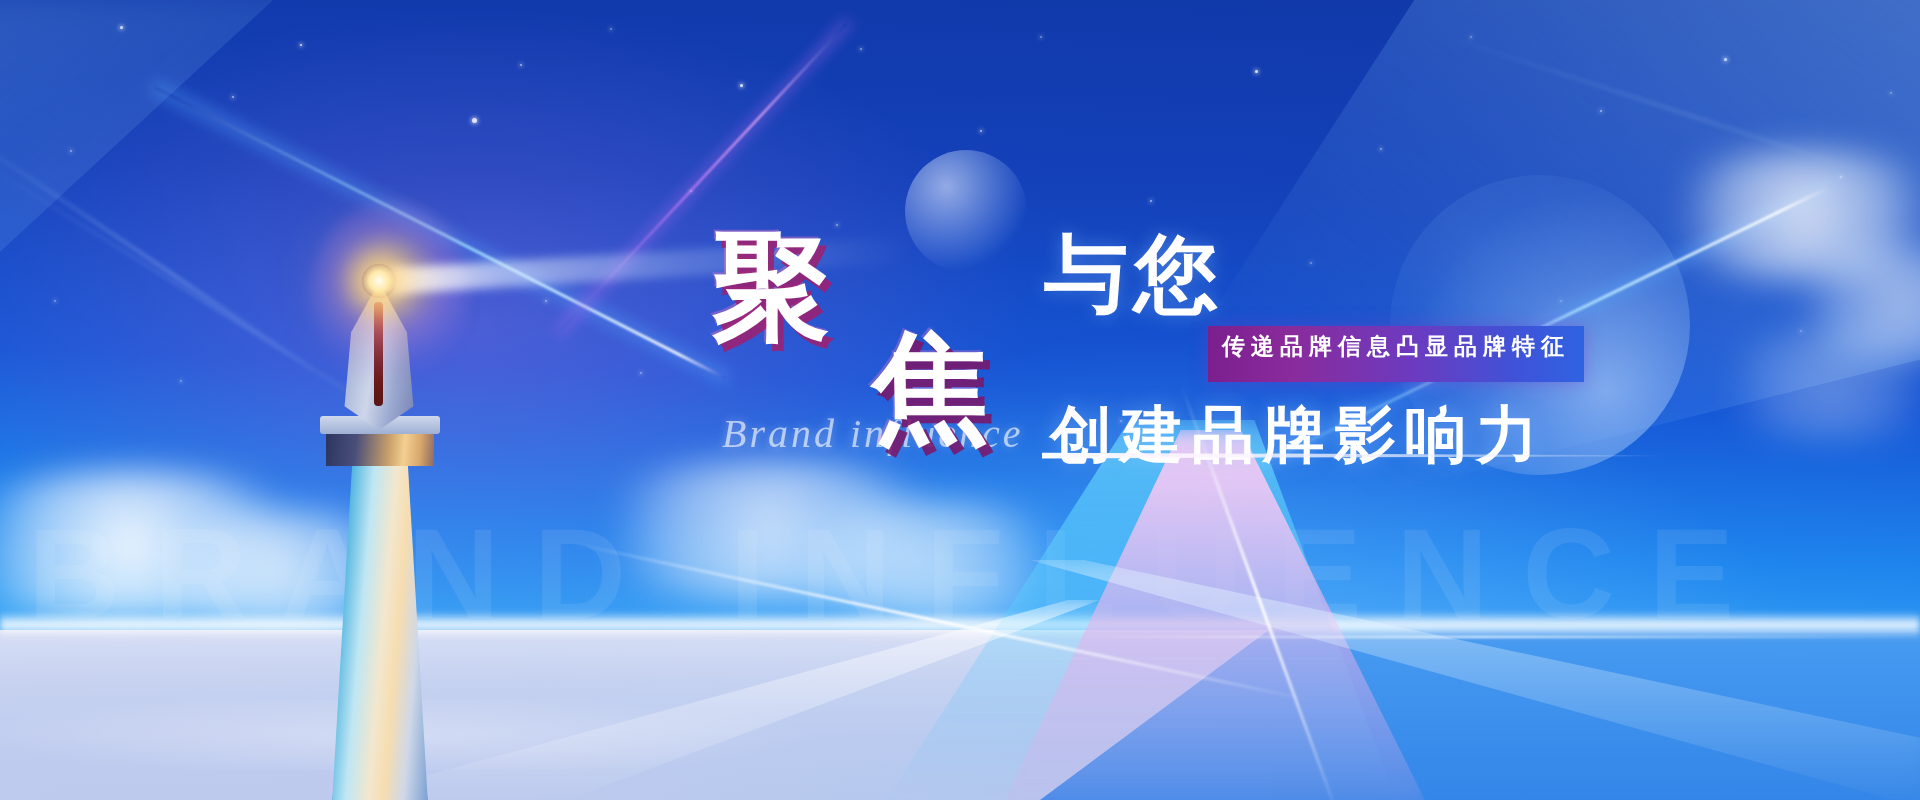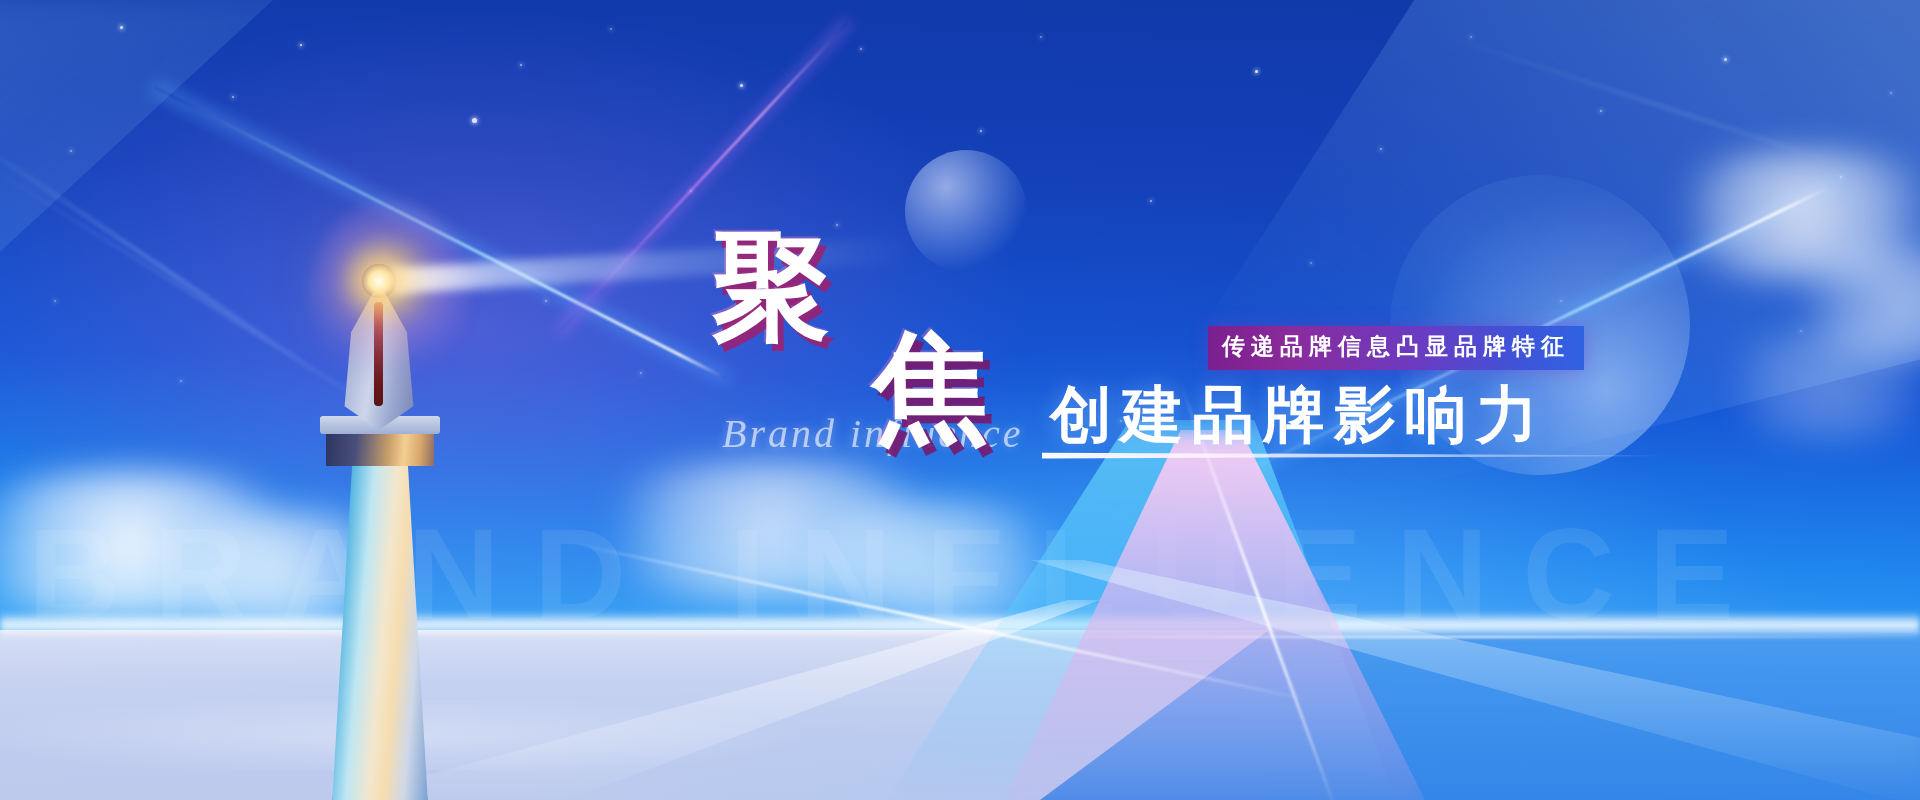--- a/index.html
+++ b/index.html
@@ -191,28 +191,28 @@
     text-shadow:0 0 18px rgba(130,190,255,.45);
   }
   .line-a .mid{
     font-size:56px;line-height:1;font-weight:700;color:#fff;letter-spacing:8px;
     font-family:"Liberation Sans","DejaVu Sans",sans-serif;
     padding-bottom:4px;
     text-shadow:0 0 14px rgba(130,190,255,.4);
   }
   .sub-bar{
     position:absolute;left:1208px;top:326px;
-    padding:5px 14px 8px;
+    padding:5px 14px 20px;
     font-size:23px;font-weight:700;color:#fff;letter-spacing:6px;
     font-family:"Liberation Sans","DejaVu Sans",sans-serif;
     background:linear-gradient(90deg,#7b1f8e 0%,#8a2b9c 22%,#6b3bc0 55%,#3f53d8 82%,#2f63e2 100%);
     box-shadow:0 0 18px rgba(120,60,200,.45);
   }
   .line-b{
-    position:absolute;left:1050px;top:384px;
+    position:absolute;left:1050px;top:404px;
     font-size:62px;line-height:1;font-weight:700;color:#fff;letter-spacing:9px;
     font-family:"Liberation Sans","DejaVu Sans",sans-serif;
     text-shadow:0 0 20px rgba(140,195,255,.45);
   }
   .rule{
     position:absolute;left:1042px;top:452px;width:622px;height:7px;
     background:linear-gradient(90deg,rgba(255,255,255,.98) 0%,rgba(255,245,255,.92) 18%,rgba(235,240,255,.70) 60%,rgba(225,235,255,.18) 92%,rgba(225,235,255,0) 100%);
     clip-path:polygon(0 10%,100% 46%,100% 60%,0 92%);
     filter:blur(.6px);
     box-shadow:0 0 14px 2px rgba(210,230,255,.55);
@@ -307,20 +307,21 @@
   <div class="headline">
 
     <div class="ju">聚</div>
 
 
     <div class="script">Brand influence</div>
 
     <div class="jiao">焦</div>
 
     <div class="line-a">
+      <span class="big">与您</span>
     </div>
 
     <div class="sub-bar">传递品牌信息凸显品牌特征</div>
 
     <div class="line-b">创建品牌影响力</div>
 
     <div class="rule"></div>
   </div>
 
 </div>

